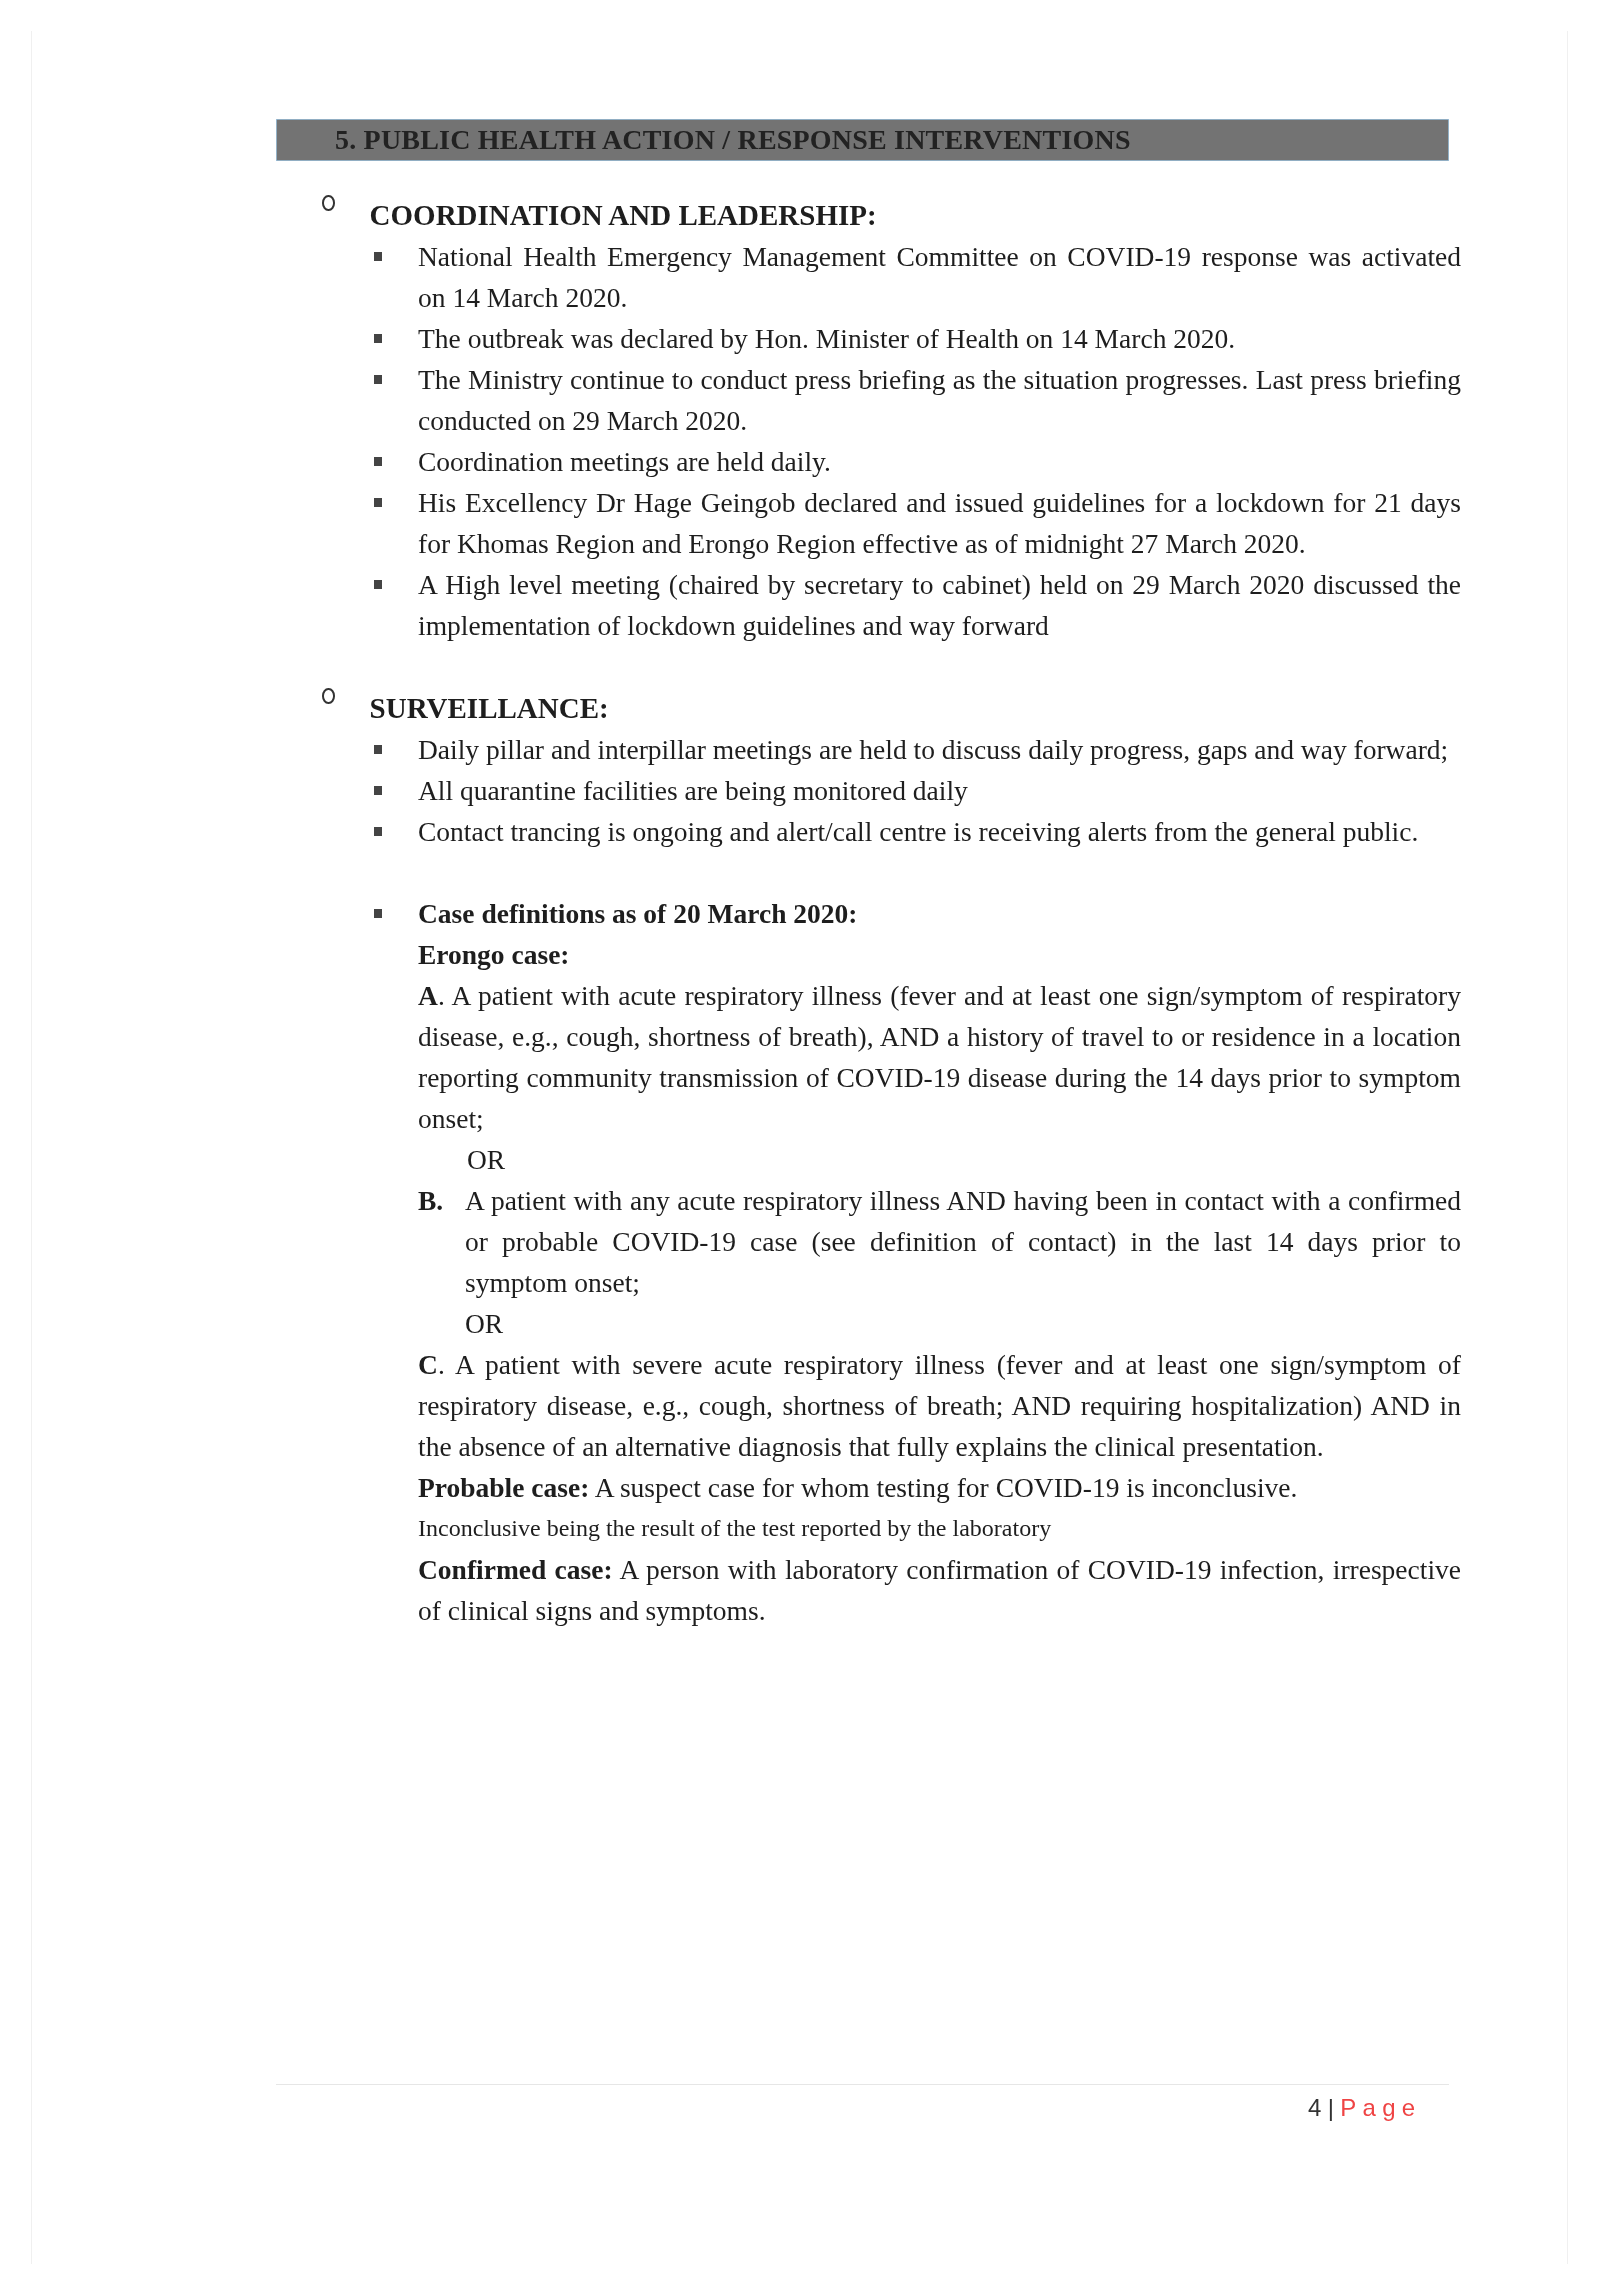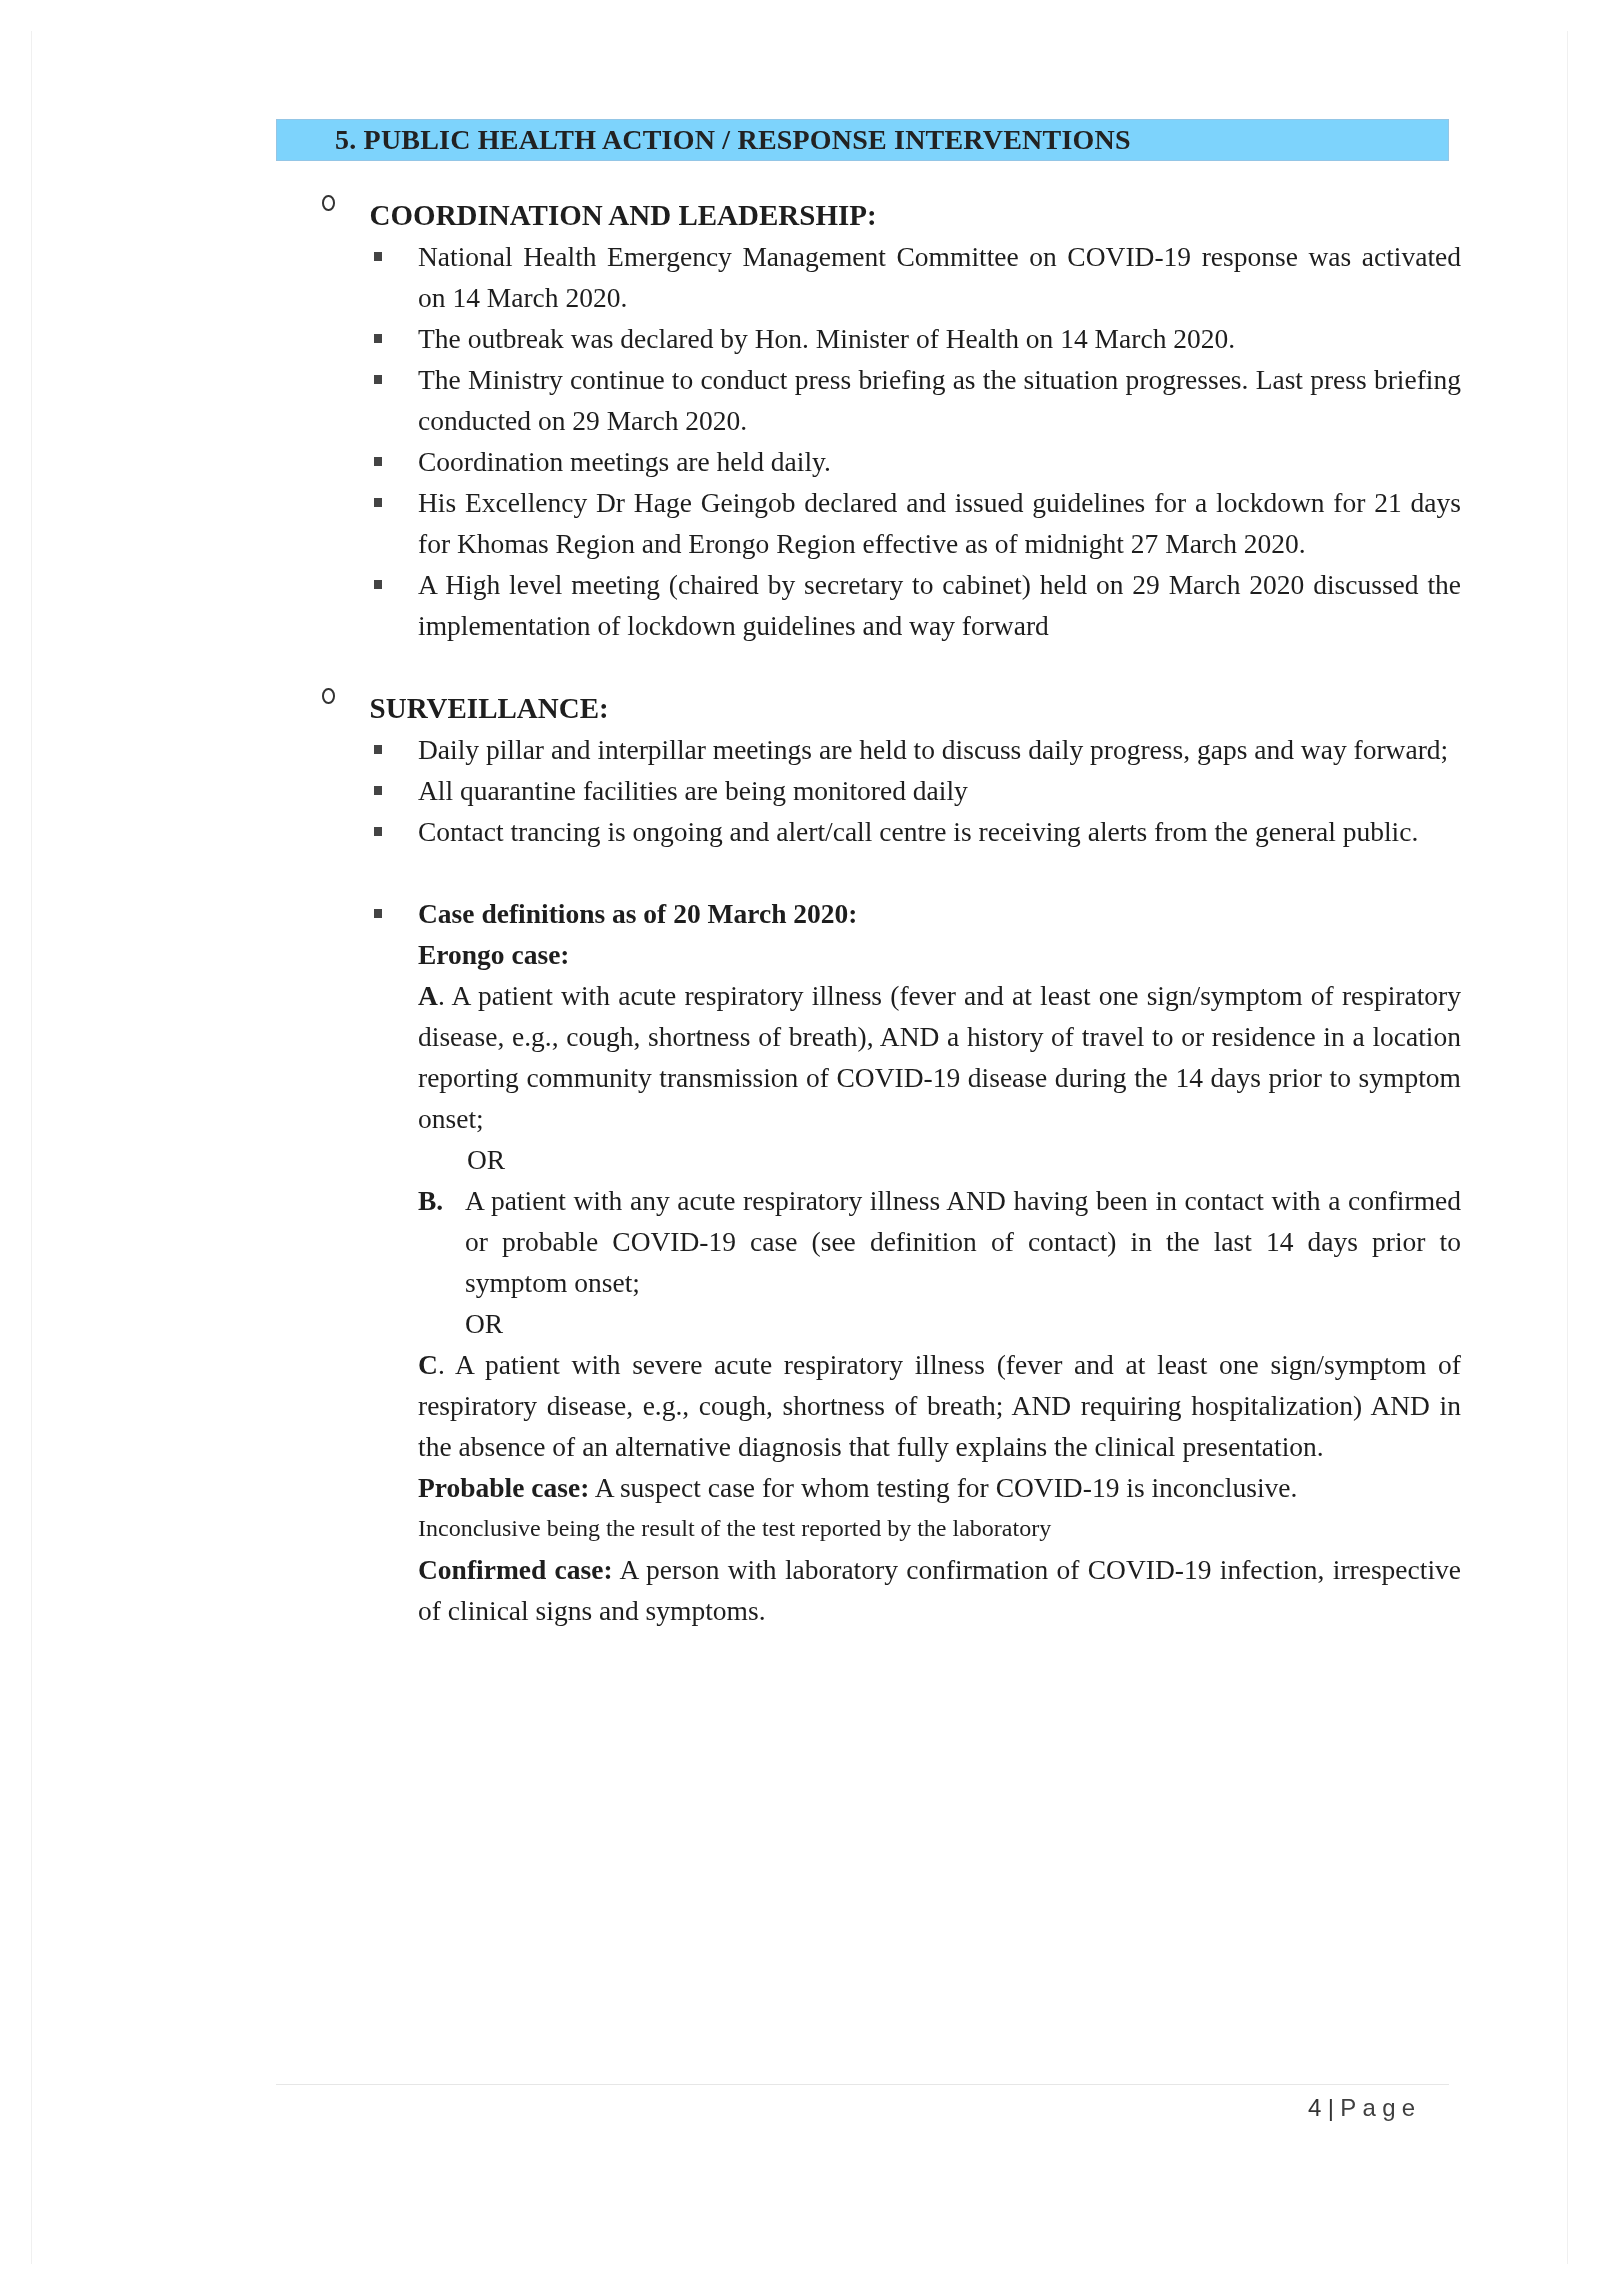--- a/index.html
+++ b/index.html
@@ -4,21 +4,21 @@
   <style>
     html, body { margin: 0; padding: 0; background: #ffffff; }
     body {
       width: 1623px; height: 2295px; position: relative; overflow: hidden;
       font-family: "Liberation Serif", "DejaVu Serif", serif;
       color: #1e1e1e;
     }
     .scan-border { position: absolute; left: 31px; top: 31px; right: 55px; bottom: 31px; border-left: 0.8px solid #f0f0f0; border-right: 0.8px solid #f0f0f0; }
     .section-band {
       position: absolute; left: 276px; top: 119px; width: 1173px; height: 42px;
-      background: #7dd3fc;
+      background: #737373;
       box-shadow: inset 0 0 0 0.8px #9cc2de;
     }
     .section-band .title {
       position: absolute; left: 59px; top: 4.7px;
       font-size: 28px; font-weight: bold; letter-spacing: 0.2px; color: #222;
       white-space: nowrap;
     }
     .content {
       position: absolute; left: 322px; top: 195px; width: 1139px;
       font-size: 27.5px; line-height: 41px;
@@ -44,21 +44,21 @@
     .lettered .lbl { width: 47px; flex: none; font-weight: bold; }
     .lettered .txt { flex: 1; text-align: justify; }
     .small { font-size: 24px; }
     .footer-line { position: absolute; left: 276px; top: 2084px; width: 1173px; border-top: 0.8px solid #e6e6e6; }
     .footer {
       position: absolute; left: 1308px; top: 2094px;
       font-family: "Liberation Sans", "DejaVu Sans", sans-serif; font-size: 24px; color: #333;
       white-space: nowrap;
     }
     .footer .sep { color: #333; margin: 0 6.3px; }
-    .footer .pg { color: #404040; letter-spacing: 6.3px; margin-top: 44px; }
+    .footer .pg { color: #ef4444; letter-spacing: 6.3px; margin-top: 44px; }
   </style>
 </head>
 <body>
 
 <div class="scan-border"></div>
 
 <div class="section-band">
   <div class="title">5.  PUBLIC HEALTH ACTION / RESPONSE INTERVENTIONS</div>
 </div>
 

